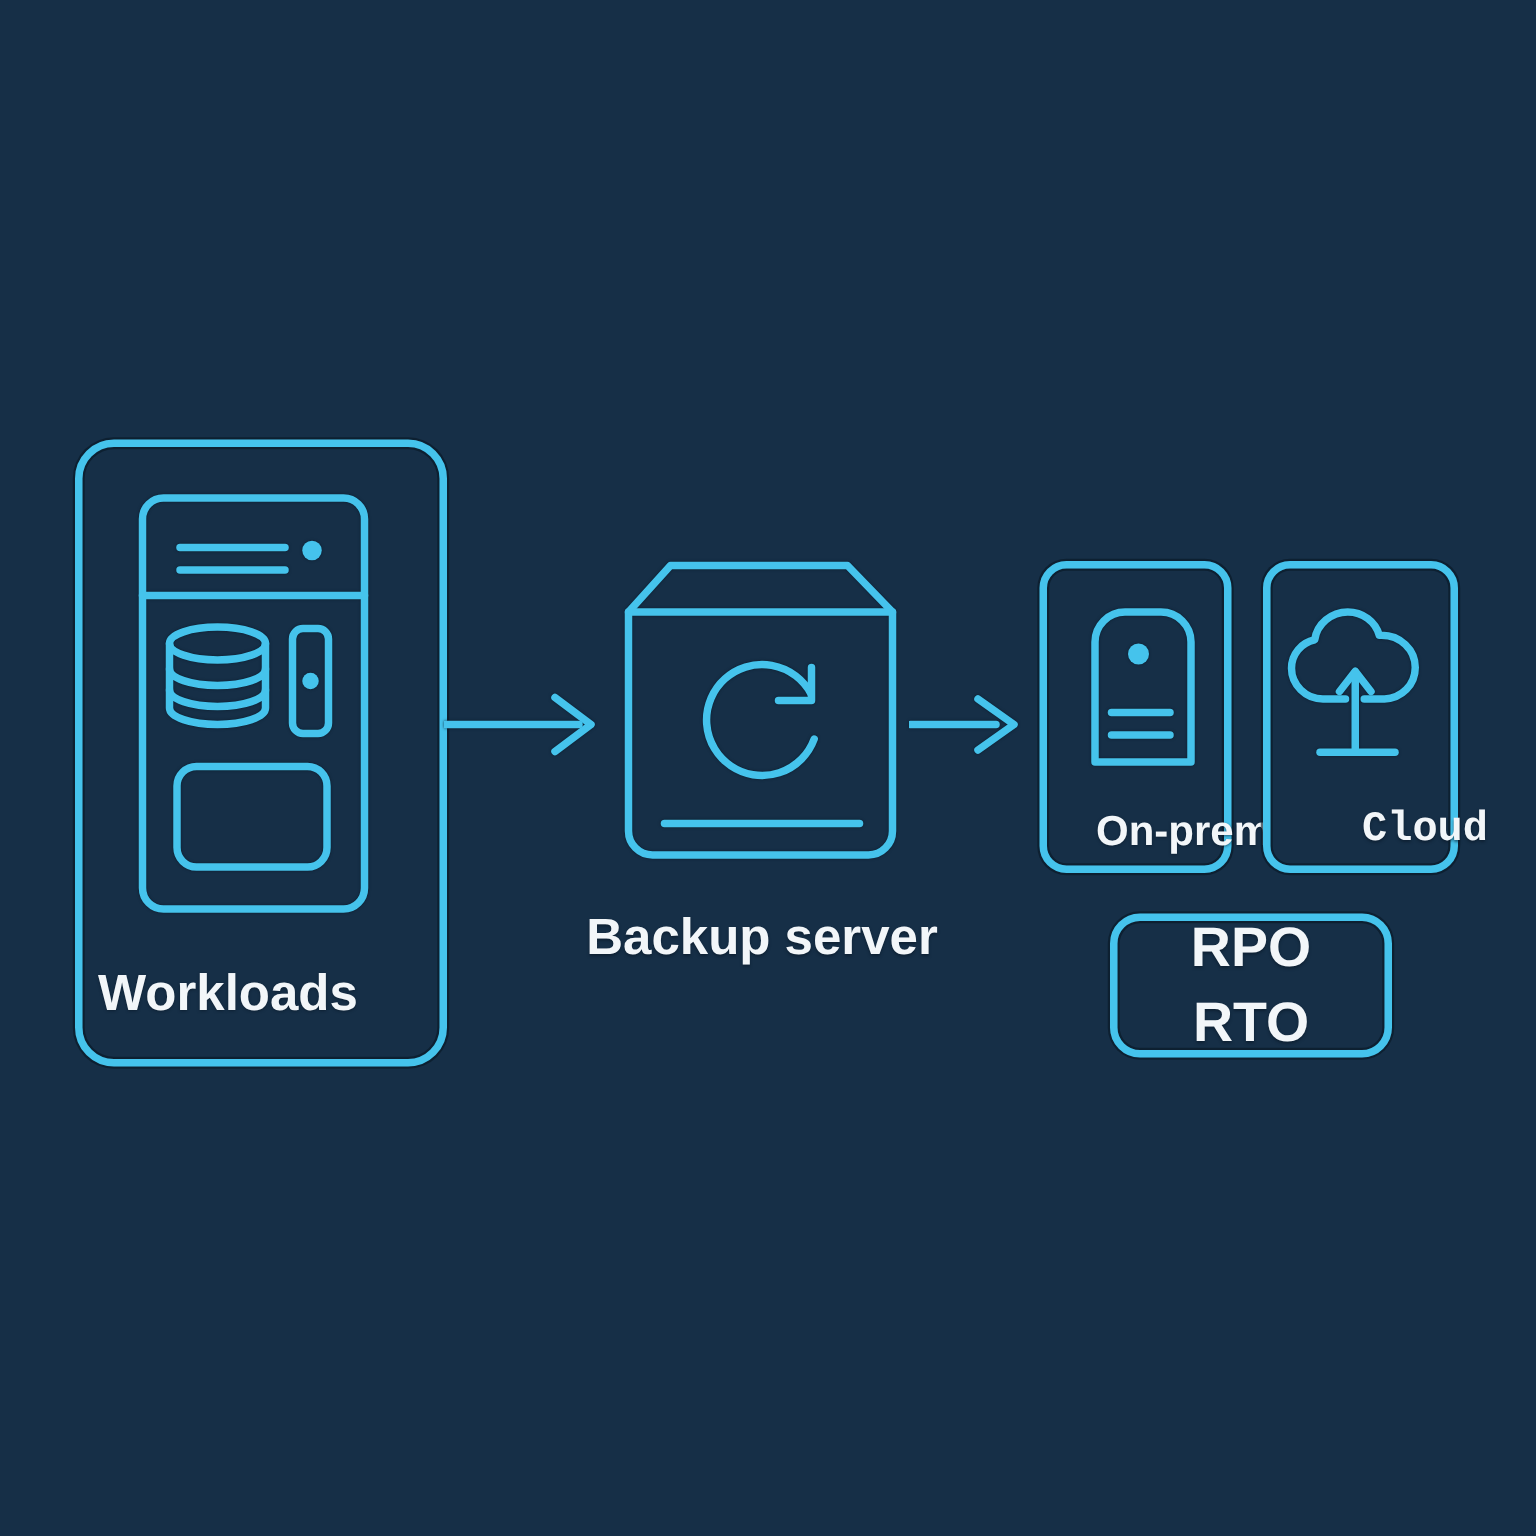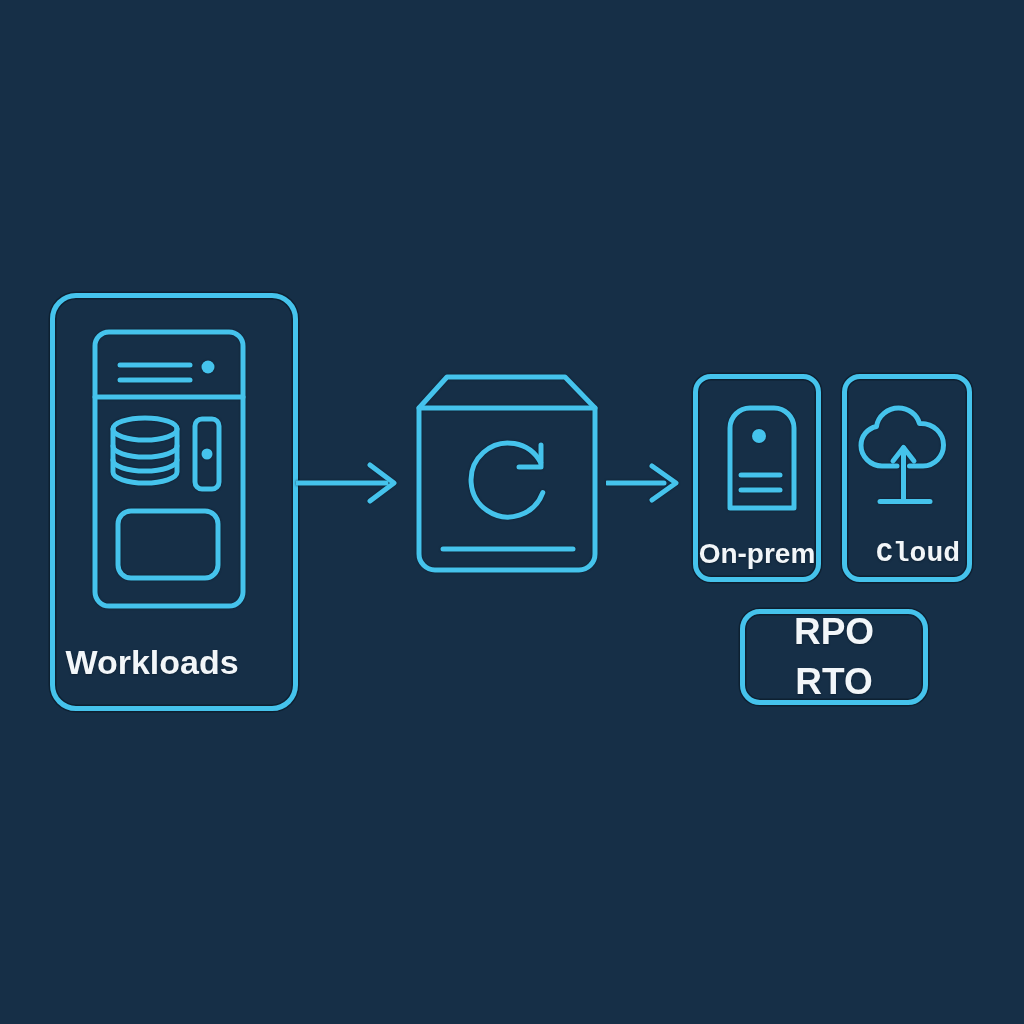--- a/index.html
+++ b/index.html
@@ -36,21 +36,21 @@
   .art .fill{fill:currentColor;stroke:none;}
   .caption{
     position:absolute;
     color:var(--label);
     font-weight:700;
     text-align:center;
     text-shadow:0 1px 2px rgba(9,24,39,.6);
     white-space:nowrap;
   }
   .caption-lg{font-size:34px;}
-  .caption-sm{font-size:28px;}
+  .caption-sm{font-size:28px;padding-left:32px;}
   .rpo-box{
     border-radius:20px;
     display:flex;flex-direction:column;
     align-items:center;justify-content:center;
     color:var(--label);
     font-weight:700;font-size:37px;line-height:50px;
     text-shadow:0 1px 2px rgba(9,24,39,.6);
   }
 </style>
 </head>
@@ -89,20 +89,21 @@
   <svg class="art" style="left:415px;top:371px;" width="185" height="206" viewBox="0 0 185 206">
     <path d="M4,37 L32,6 H150 L180,37 V183 A16,16 0 0 1 164,199 H20 A16,16 0 0 1 4,183 Z"></path>
     <line x1="4" y1="37" x2="180" y2="37"></line>
     <g stroke-width="5.5">
       <path d="M127.8,121.7 A37,37 0 1 1 125.7,91.6"></path>
       <path d="M126,74 V96 H104"></path>
     </g>
     <line x1="28" y1="178" x2="158" y2="178"></line>
   </svg>
 
+  <div class="caption caption-lg" style="left:358px;top:606px;width:300px;">Backup server</div>
 
   <svg class="art" style="left:606px;top:458px;" width="76" height="50" viewBox="0 0 76 50">
     <line x1="1" y1="25" x2="58" y2="25"></line>
     <path d="M46,8 L70,25 L46,42"></path>
   </svg>
 
 
   <div class="node" style="left:693px;top:374px;width:128px;height:208px;border-radius:18px;"></div>
 
   <svg class="art" style="left:726px;top:404px;" width="72" height="108" viewBox="0 0 72 108">

